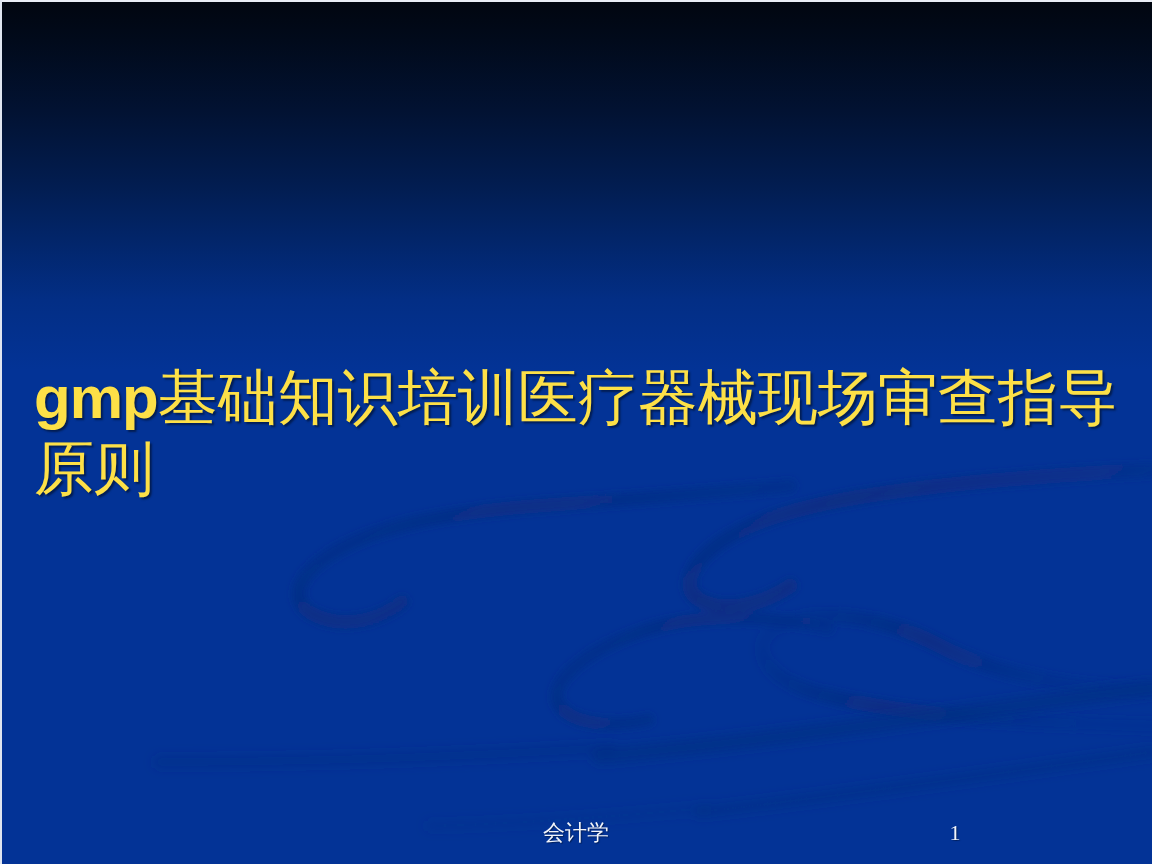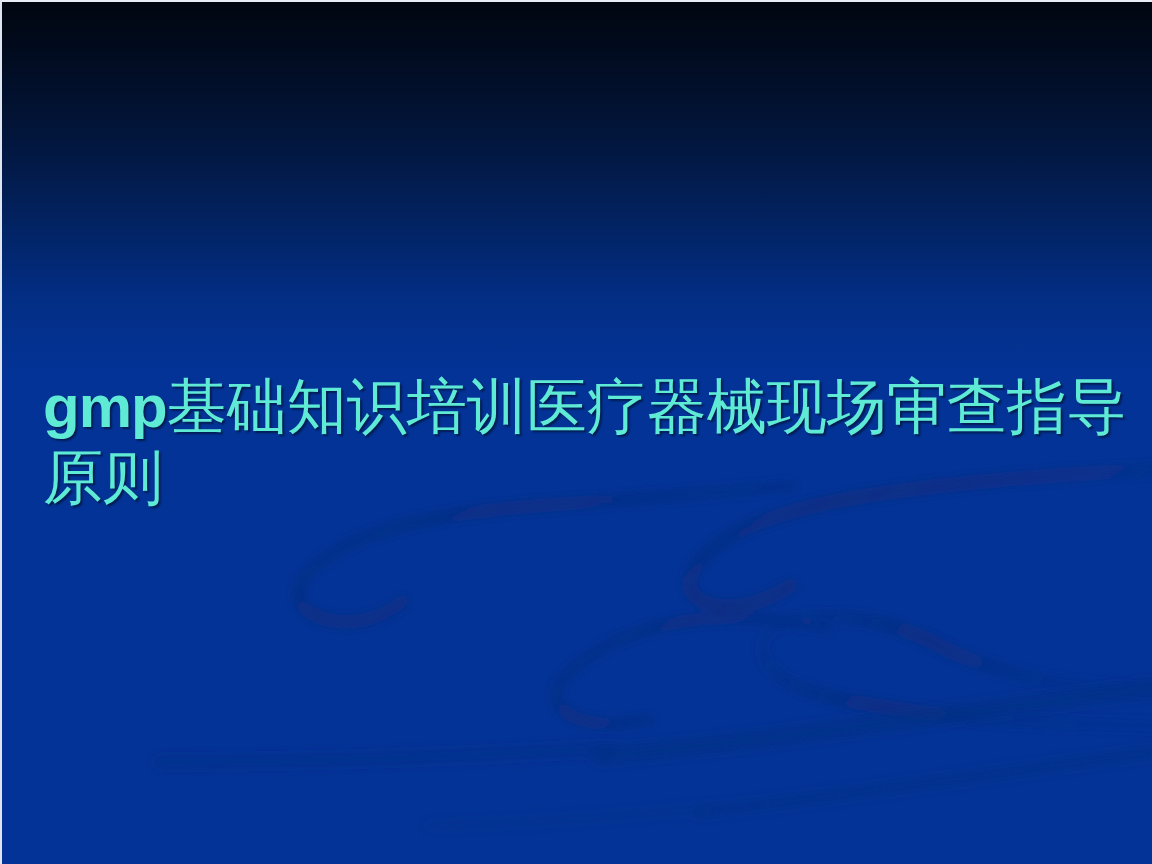--- a/index.html
+++ b/index.html
@@ -67,22 +67,22 @@
 
   
   #title-block {
     position: absolute;
     left: 30px;
     top: 358px;
     width: 1110px;
     z-index: 20;
   }
   #title-text {
-    margin: 13px;
-    color: #5eead4;
+    margin: 4px;
+    color: #fde047;
     font-family: "Liberation Serif", serif;
     font-size: 60px;
     font-weight: 400;
     line-height: 71px;
     letter-spacing: 0px;
     text-shadow: 2px 2px 2px rgba(0,0,0,0.45);
     white-space: pre-wrap;
     word-break: break-all;
   }
   #title-text .latin {
@@ -183,17 +183,21 @@
       <path d="M 610 748 C 470 756, 300 762, 160 762" fill="none" stroke="#0a2d82" stroke-width="14" stroke-opacity="0.32" stroke-linecap="round"></path>
       <path d="M 700 812 C 840 796, 980 776, 1152 752" fill="none" stroke="#0a2d82" stroke-width="13" stroke-opacity="0.40" stroke-linecap="round"></path>
       <path d="M 706 808 C 600 818, 510 824, 430 826" fill="none" stroke="#0a2d82" stroke-width="11" stroke-opacity="0.22" stroke-linecap="round"></path>
     </g>
   </svg>
 
   <div id="title-block">
     <h1 id="title-text"><span class="latin">gmp</span><span class="cjk">基础知识培训医疗器械现场审查指导原则</span></h1>
   </div>
 
+  <div id="footer">
+    <div id="footer-label">会计学</div>
+    <div id="page-number">1</div>
+  </div>
 
   <div id="frame-top"></div>
   <div id="frame-left"></div>
 
 </div>
 
 </body></html>

